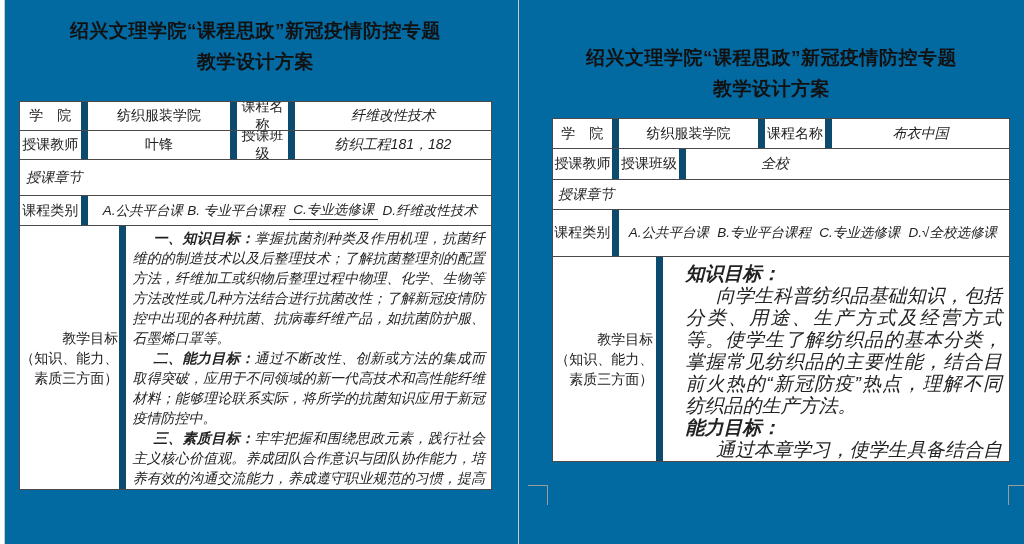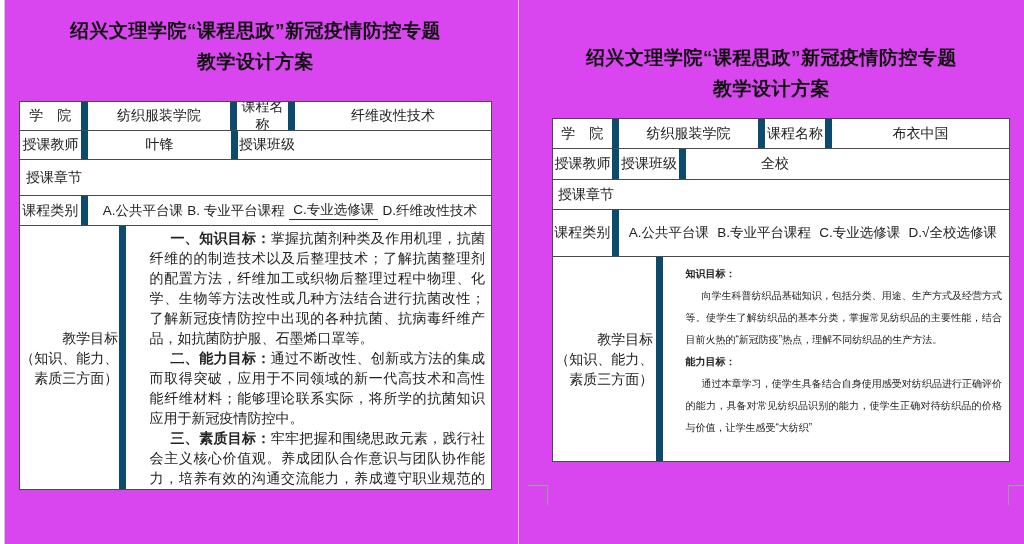--- a/index.html
+++ b/index.html
@@ -2,48 +2,48 @@
 <html><head>
 <meta charset="utf-8">
 <style>
   html,body { margin:0; padding:0; background:#ffffff; }
   #canvas {
     position:relative; width:1024px; height:544px; overflow:hidden;
     background:#ffffff; font-family:"Liberation Sans","DejaVu Sans",sans-serif;
     color:#222222;
   }
   .vline { position:absolute; top:0; bottom:0; width:1px; background:#c9c9c9; }
-  .page { position:absolute; top:0; height:544px; background:#d946ef; }
+  .page { position:absolute; top:0; height:544px; background:#0369a1; }
 
   .doc-title {
     position:absolute; text-align:center; font-size:19px; line-height:31px;
     font-weight:700; color:#111111; letter-spacing:0.5px;
   }
 
   .tbl { position:absolute; border:1px solid #4a4a4a; box-sizing:border-box; background:#ffffff; }
   .trow { display:flex; border-bottom:1px solid #4a4a4a; box-sizing:border-box; }
   .trow:last-child { border-bottom:none; }
   .cell {
     border-right:7px solid #0c4a6e; box-sizing:border-box;
     display:flex; align-items:center; justify-content:center;
     text-align:center; font-size:14px; overflow:hidden;
   }
-  .cell:last-child { border-right:none; }
+  .cell:last-child { border-right:none;font-style:italic; }
   .two-line { line-height:17.5px; }
   .cat-cell { justify-content:space-between; font-size:13.5px; white-space:nowrap; }
   .u { border-bottom:1px solid #2a2a2a; padding:0 4px; }
   .obj-label { line-height:20px;text-align:right; }
   .body-cell {
     display:block; text-align:justify; overflow:hidden;
   }
   .body-cell p { margin:0; }
   .lead { font-weight:700; }
   #left-body  { font-size:14px;   line-height:20px; padding:2px 6px 0 7px; }
-  #left-body p { text-indent:1.5em;margin-left:17px; }
-  #right-body { font-size:10px; line-height:22px; padding:6px 7px 0 23px; }
+  #left-body p { text-indent:1.5em; }
+  #right-body { font-size:19px; line-height:22px; padding:6px 7px 0 23px; }
   #right-body p.objp { text-indent:1.6em; }
   #right-body p.objh { font-weight:700; text-indent:0; }
 
   .crop-mark { position:absolute; width:20px; height:20px; box-sizing:border-box; }
   .crop-mark.tl { border-top:1px solid #9c9c9c; border-right:1px solid #9c9c9c; }
   .crop-mark.tr { border-top:1px solid #9c9c9c; border-left:1px solid #9c9c9c; }
 </style>
 </head>
 <body>
 
@@ -65,20 +65,21 @@
         <div class="cell" style="width:68px">学　院</div>
         <div class="cell" style="width:150px">纺织服装学院</div>
         <div class="cell" style="width:58px">课程名称</div>
         <div class="cell" style="width:197px">纤维改性技术</div>
       </div>
 
       <div class="trow" style="height:29px">
         <div class="cell" style="width:68px">授课教师</div>
         <div class="cell" style="width:150px">叶锋</div>
         <div class="cell" style="width:58px">授课班级</div>
+        <div class="cell" style="width:197px">纺织工程181，182</div>
       </div>
 
       <div class="trow" style="height:36px">
         <div class="cell" style="width:68px">授课章节</div>
       </div>
 
       <div class="trow" style="height:30px">
         <div class="cell" style="width:68px">课程类别</div>
         <div class="cell cat-cell" style="width:405px; padding:0 14px 0 15px">
           <span>A.公共平台课</span>

